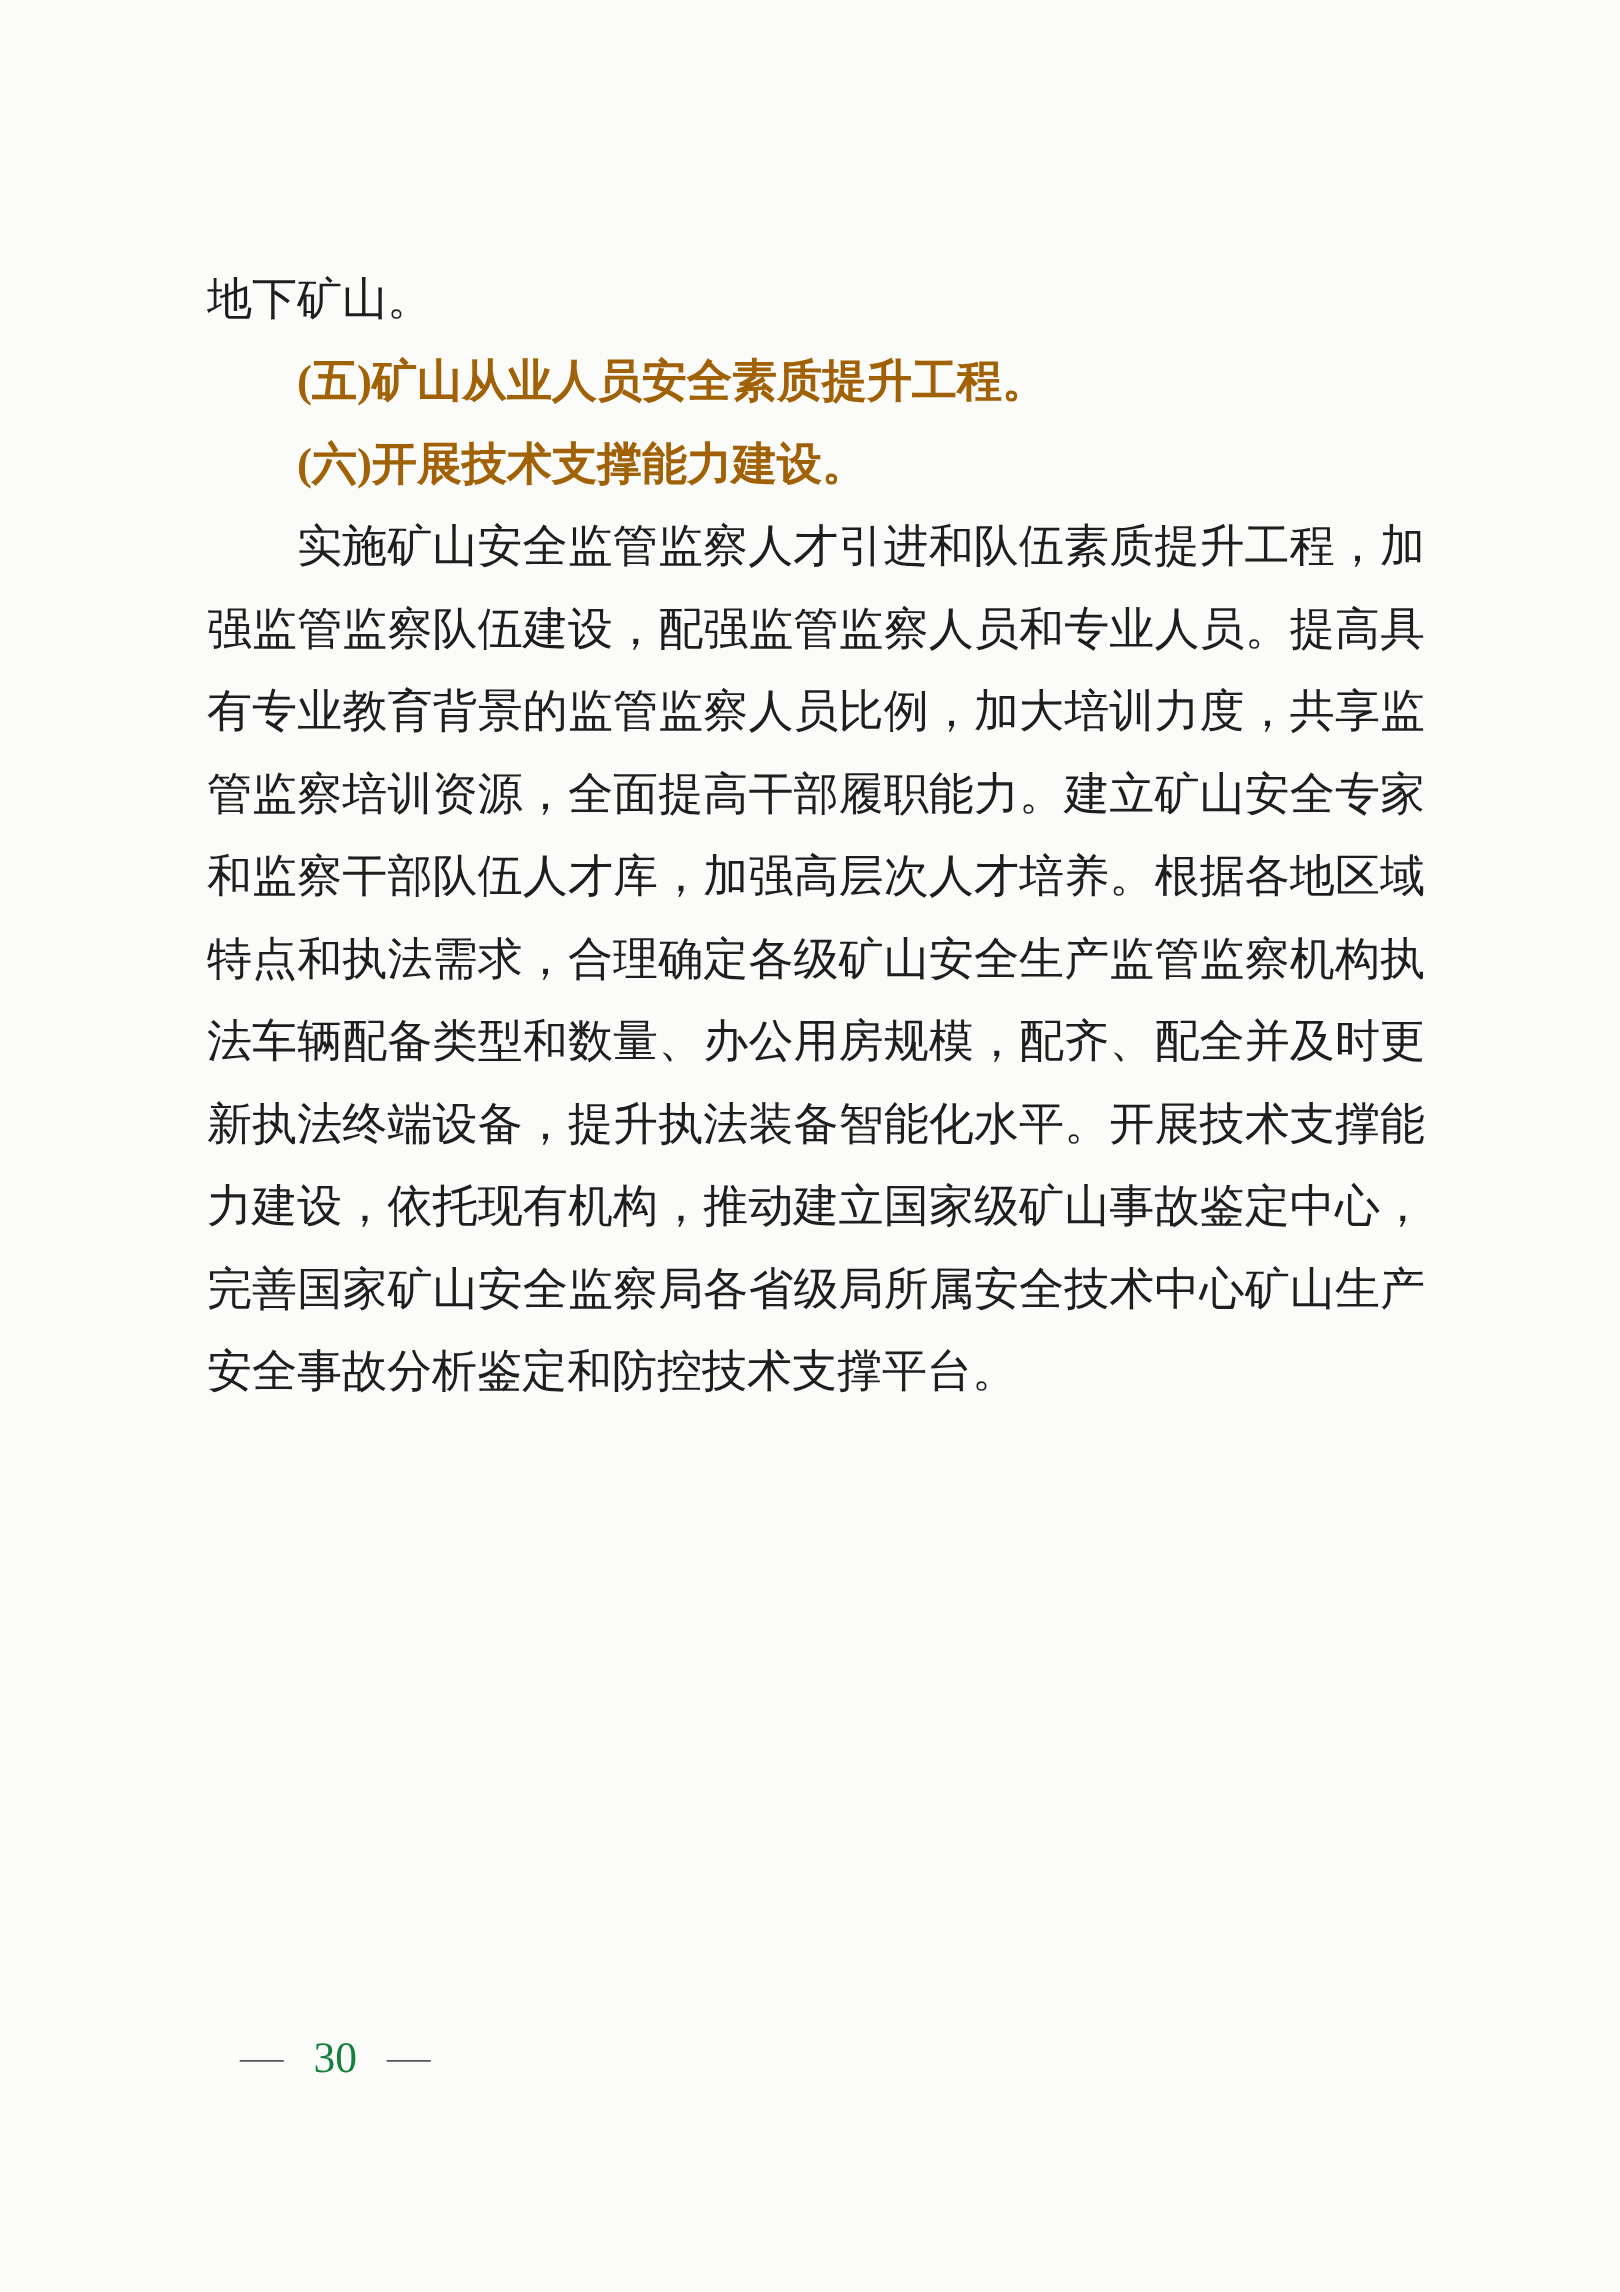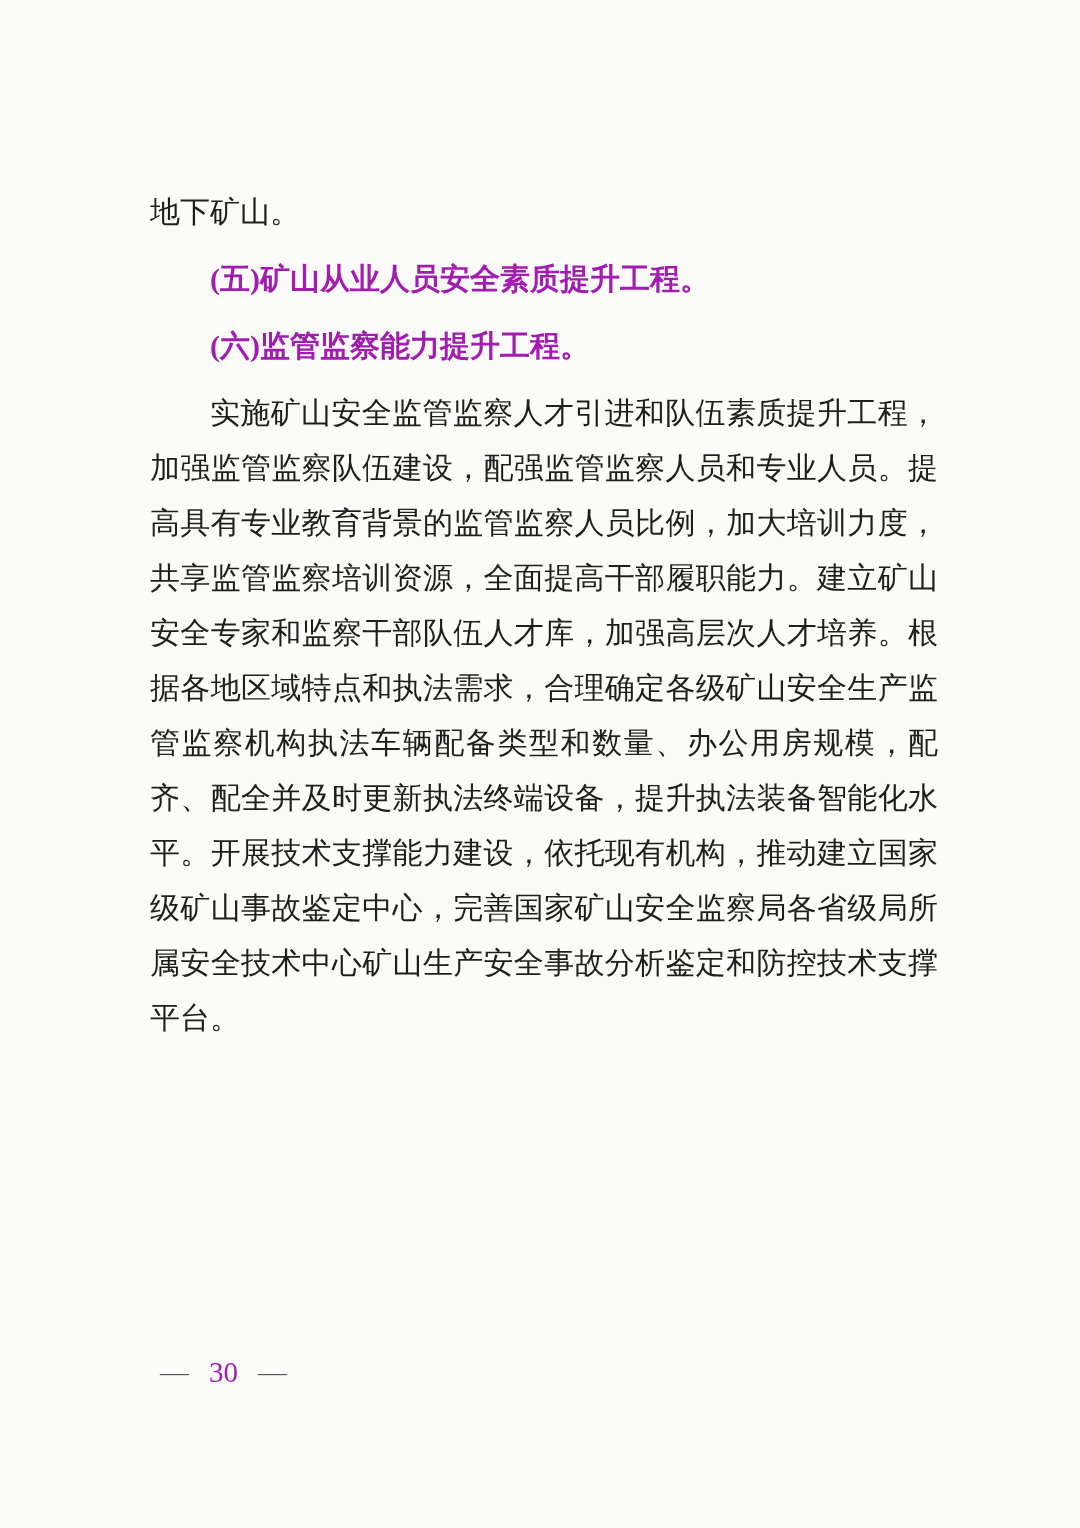--- a/index.html
+++ b/index.html
@@ -21,64 +21,64 @@
     left: 138px;
     top: 172px;
     width: 812px;
     color: #1e1e1e;
     font-size: 30px;
     line-height: 55px;
     text-align: justify;
     text-justify: inter-ideograph;
   }
   .content p {
-    margin: 12px;
+    margin: 0;
     padding: 0;
   }
   .para {
     text-indent: 2em;
     font-weight: 500;
   }
   .para.noindent {
     text-indent: 0;
   }
   .heading {
     text-indent: 2em;
     font-weight: 700;
-    color: #a21caf;
+    color: #a16207;
   }
   .footer {
     position: absolute;
     left: 160px;
     top: 1352px;
     height: 40px;
     display: flex;
     align-items: center;
     color: #6e6e6e;
     font-size: 29px;
     line-height: 40px;
   }
   .footer .dash {
     color: #555;
     transform: scaleY(0.8);
     letter-spacing: 0;
   }
   .footer .num {
     margin: 0 20px;
-    color: #a21caf;
+    color: #15803d;
   }
 </style>
 </head>
 <body>
 
 <div class="page">
   <div class="content">
     <p class="para noindent">地下矿山。</p>
     <p class="heading">(五)矿山从业人员安全素质提升工程。</p>
-    <p class="heading">(六)监管监察能力提升工程。</p>
+    <p class="heading">(六)开展技术支撑能力建设。</p>
     <p class="para">实施矿山安全监管监察人才引进和队伍素质提升工程，加强监管监察队伍建设，配强监管监察人员和专业人员。提高具有专业教育背景的监管监察人员比例，加大培训力度，共享监管监察培训资源，全面提高干部履职能力。建立矿山安全专家和监察干部队伍人才库，加强高层次人才培养。根据各地区域特点和执法需求，合理确定各级矿山安全生产监管监察机构执法车辆配备类型和数量、办公用房规模，配齐、配全并及时更新执法终端设备，提升执法装备智能化水平。开展技术支撑能力建设，依托现有机构，推动建立国家级矿山事故鉴定中心，完善国家矿山安全监察局各省级局所属安全技术中心矿山生产安全事故分析鉴定和防控技术支撑平台。</p>
   </div>
 
   <div class="footer">
     <span class="dash">—</span>
     <span class="num">30</span>
     <span class="dash">—</span>
   </div>
 </div>
 

